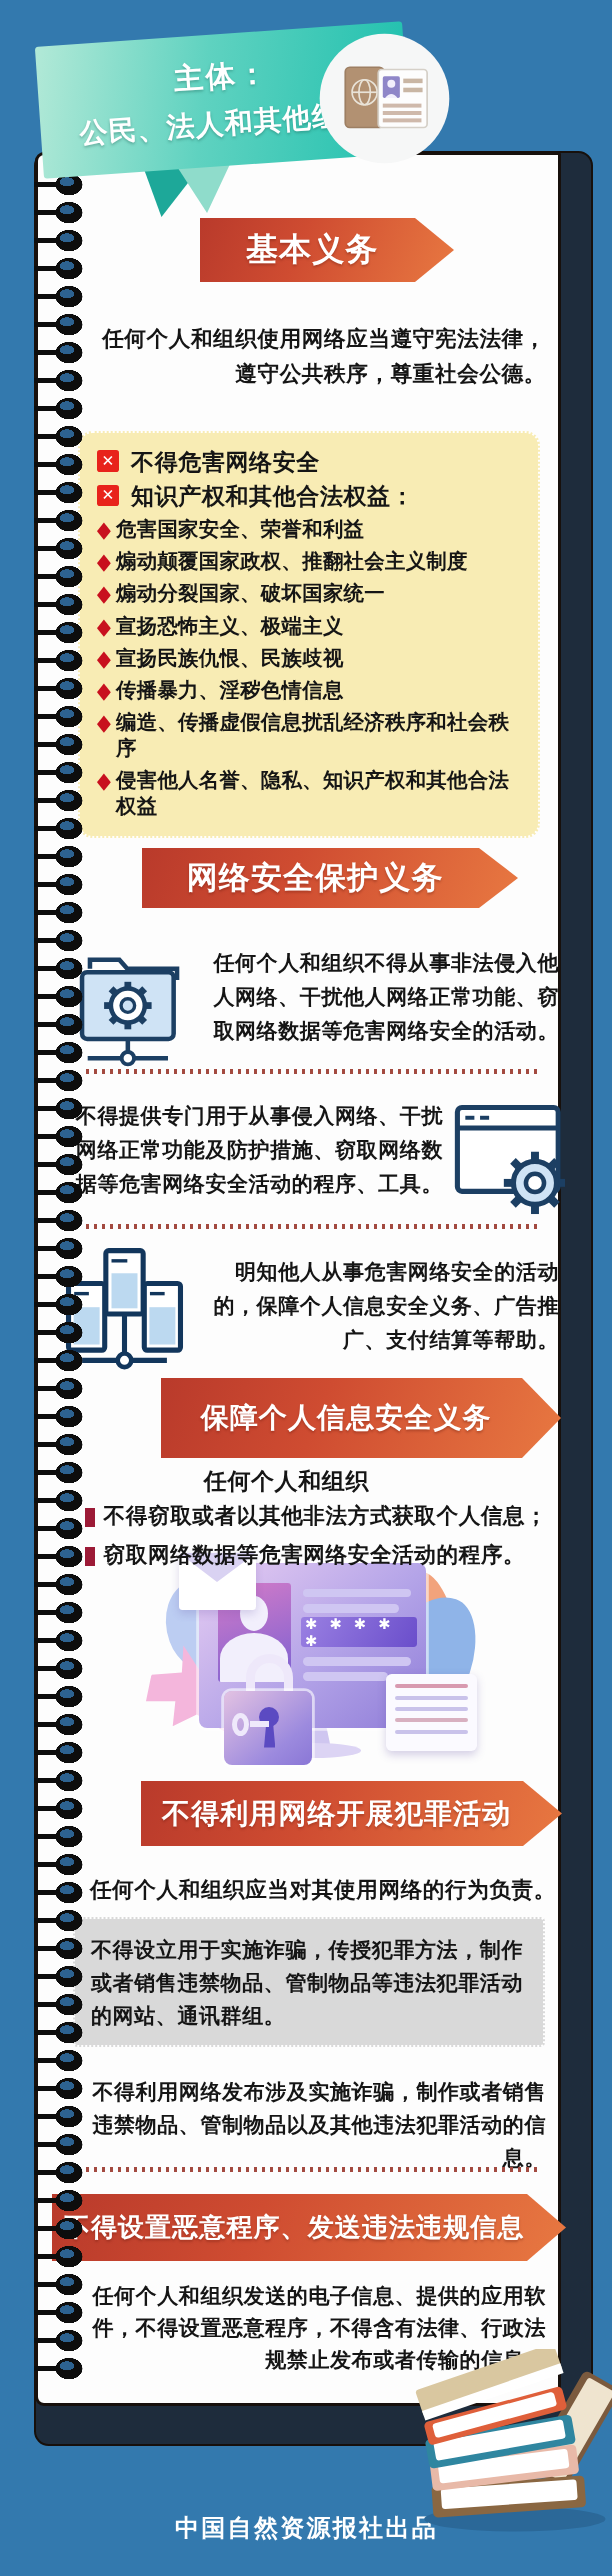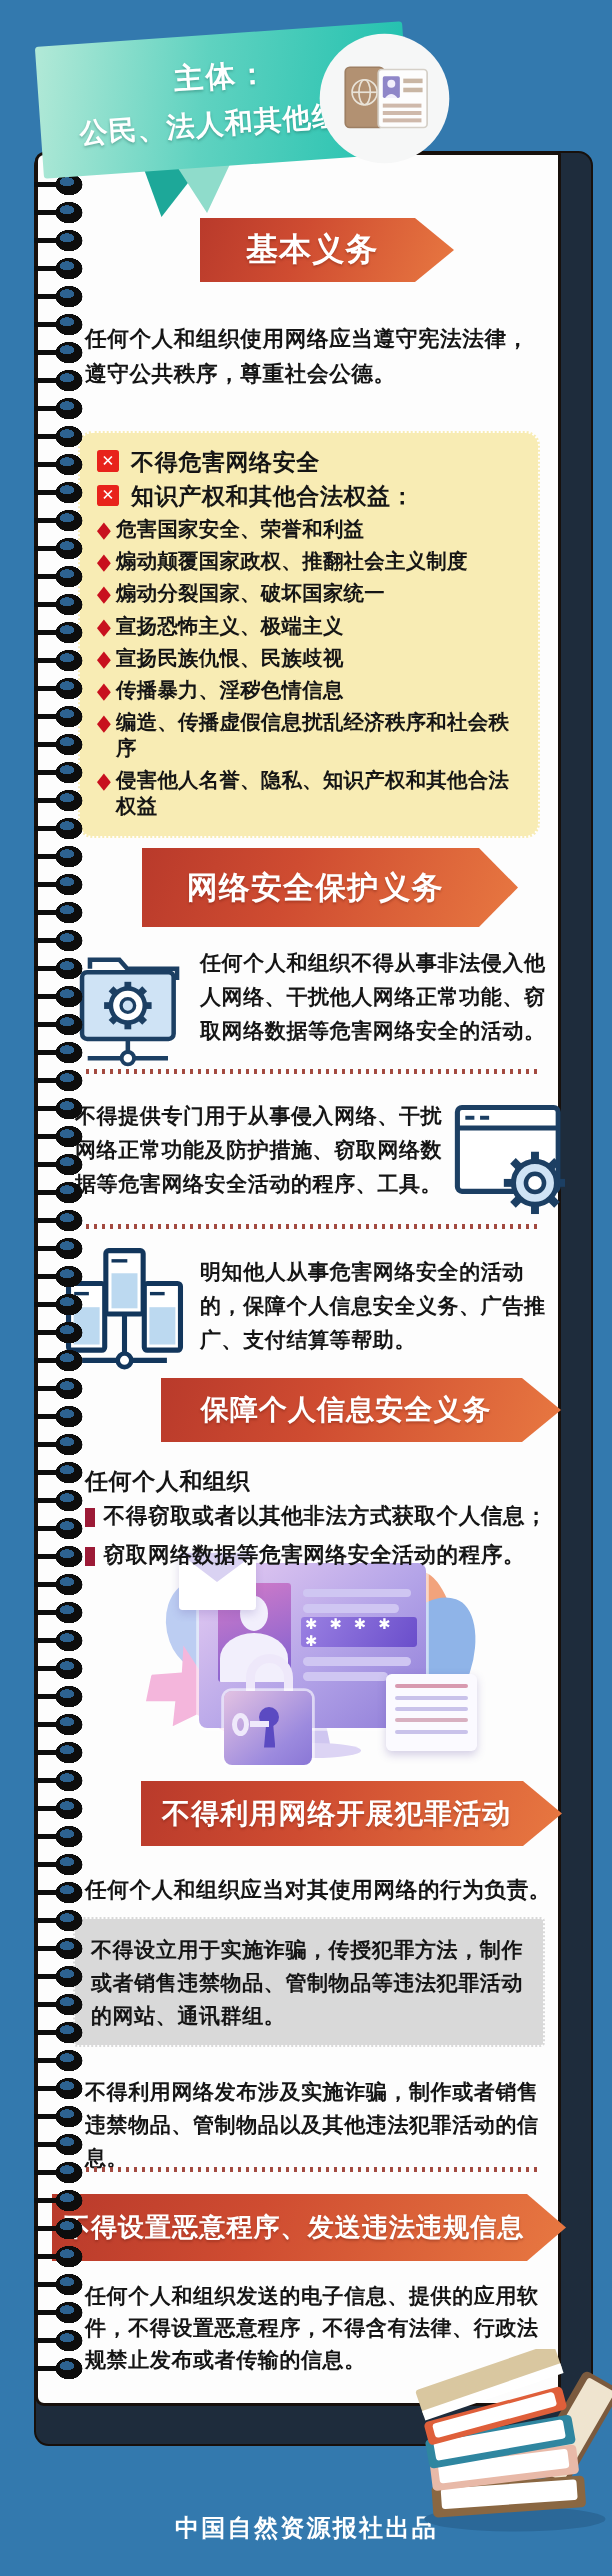--- a/index.html
+++ b/index.html
@@ -48,26 +48,26 @@
   .id-circle { position:absolute; left:318px; top:32px; width:133px; height:133px; z-index:9; }
   
   .banner {
     position:absolute; color:#fff; display:flex; align-items:center; justify-content:center;
     background:linear-gradient(112deg,#b93a2b 0%,#cf4c31 40%,#e87841 100%);
     clip-path:polygon(0 0, calc(100% - 39px) 0, 100% 50%, calc(100% - 39px) 100%, 0 100%);
     padding-right:41px; padding-left:11.3px;
     text-shadow:0 1.7px 2.3px rgba(90,20,10,.3); z-index:5; letter-spacing:1.1px;
   }
   .b1 { left:200px; top:218px;  width:254px; height:64px; font-size:32px; }
-  .b2 { left:142px; top:848px; width:376px; height:79px; font-size:31px; }
-  .b3 { left:161px; top:1378px; width:400px; height:64px; font-size:28px; }
+  .b2 { left:142px; top:848px; width:376px; height:60px; font-size:31px; }
+  .b3 { left:161px; top:1378px; width:400px; height:80px; font-size:28px; }
   .b4 { left:141px; top:1781px; width:421px; height:65px; font-size:28px; }
   .b5 { left:52px;  top:2194px; width:514px; height:67px; font-size:26px; }
   
-  .para { position:absolute; font-size:21.6px; line-height:35px; letter-spacing:0.6px; z-index:5; }
+  .para { position:absolute; font-size:21.6px; line-height:35px; letter-spacing:0.6px; z-index:5;text-align:right; }
   .p1      { left:85px; top:321px;  width:461px; }
   .pa-text { left:200px; top:946px; width:359px; font-size:21px; line-height:34px; }
   .pb-text { left:75px; top:1099px; width:368px; font-size:21px; line-height:34px; }
   .pc-text { left:200px; top:1255px; width:359px; font-size:21px; line-height:34px; }
   .p-lead  { left:85px; top:1464px; width:284px; font-size:23px; }
   .p-resp  { left:85px; top:1872px; width:471px; }
   .p-info  { left:85px; top:2065px; width:461px; font-size:21px; line-height:33px;margin-top:10px; }
   .p-final { left:85px; top:2280px; width:461px; font-size:21px; line-height:32px; }
   
   .yellowbox {

